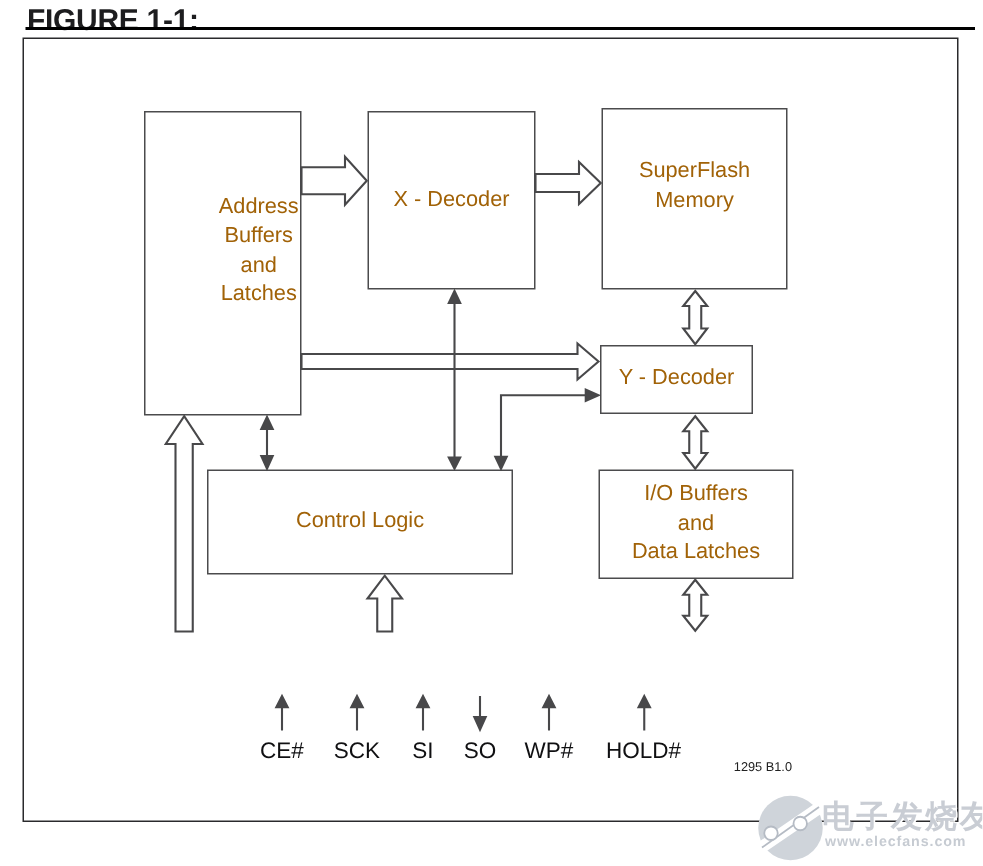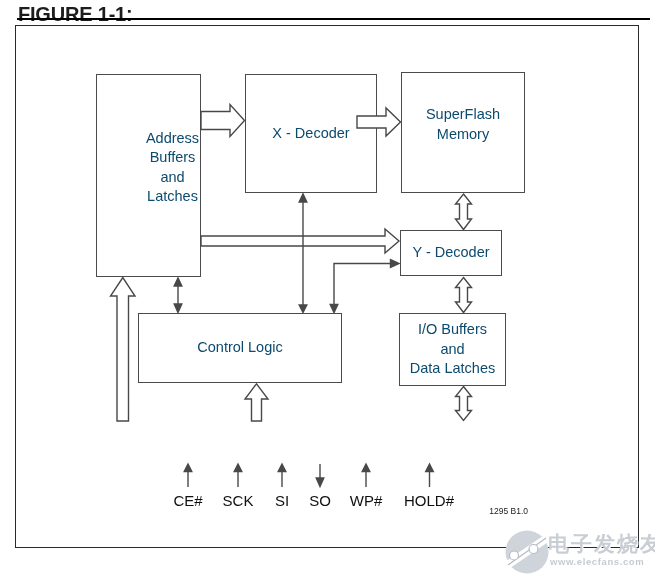--- a/index.html
+++ b/index.html
@@ -10,29 +10,29 @@
   
   .fig-label{position:absolute;left:18px;top:3px;font-size:20px;font-weight:bold;letter-spacing:-0.2px;}
   .fig-title{position:absolute;left:139px;top:3px;font-size:14px;font-weight:bold;letter-spacing:-0.2px;}
   .rule{position:absolute;left:17px;top:18px;width:633px;height:2px;background:#000;}
   
   .frame{position:absolute;left:15px;top:25px;width:622px;height:521px;border:1.6px solid #2a2a2c;background:#fff;}
   
   .block{
     position:absolute;border:1.5px solid #4b4b4d;background:#fff;box-sizing:border-box;
     display:flex;align-items:center;justify-content:center;text-align:center;
-    font-size:14.5px;line-height:19.5px;color:#0c4a6e;
+    font-size:14.5px;line-height:19.5px;color:#a16207;
   }
   .block-label{white-space:pre-line;}
   .b-address{left:96px;top:74px;width:105px;height:203px;padding-bottom:16px;padding-left:48px;}
-  .b-xdec{left:245px;top:74px;width:132px;height:119px;}
+  .b-xdec{left:245px;top:74px;width:112px;height:119px;}
   .b-flash{left:401px;top:72px;width:124px;height:121px;padding-bottom:16px;}
   .b-ydec{left:400px;top:230px;width:102px;height:46px;}
   .b-ctrl{left:138px;top:313px;width:204px;height:70px;}
-  .b-io{left:399px;top:313px;width:107px;height:73px;}
+  .b-io{left:399px;top:313px;width:130px;height:73px;}
   .b-serial{left:96px;top:421px;width:428px;height:42px;}
   
   .overlay{position:absolute;left:0;top:0;width:655px;height:577px;pointer-events:none;}
   
   .sig{position:absolute;top:492px;width:84px;text-align:center;font-size:15px;color:#101012;}
   .sig0{left:146px;} .sig1{left:196px;} .sig2{left:240px;}
   .sig3{left:278px;} .sig4{left:324px;} .sig5{left:387px;}
   .footnote{position:absolute;left:466px;top:506px;width:62px;text-align:right;font-size:8.5px;color:#222;}
   
   .wm{position:absolute;left:500px;top:528px;width:155px;height:49px;z-index:5;}

